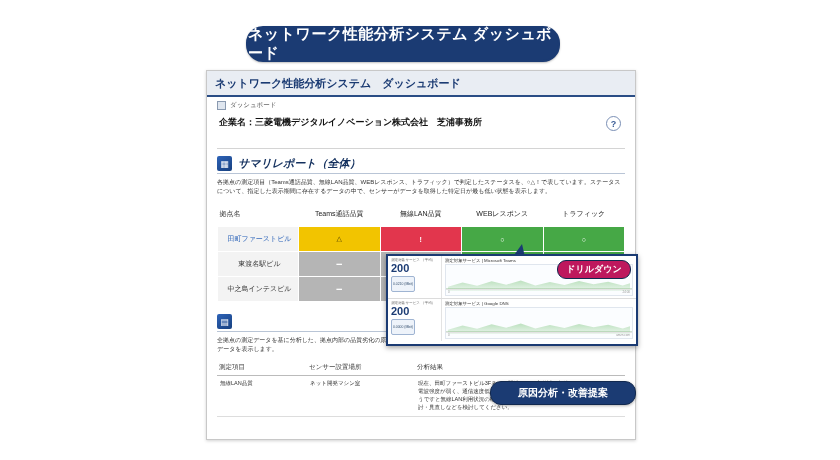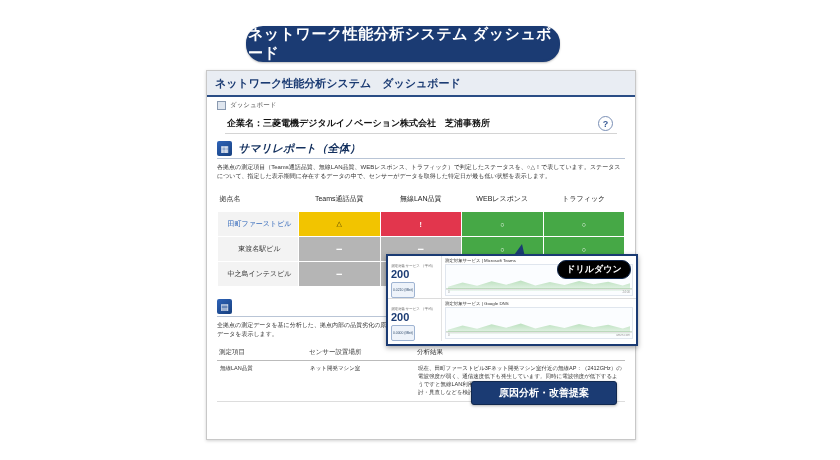--- a/index.html
+++ b/index.html
@@ -32,22 +32,22 @@
   }
   .crumb-row{
     display:flex;align-items:center;gap:4px;
     padding:4px 10px 2px 10px;font-size:6.5px;color:#555;
   }
   .crumb-ico{
     width:7px;height:7px;border:1px solid #8a9ab0;background:#dfe6ef;
     display:inline-block;
   }
   #company-row{
-    display:flex;align-items:center;
-    margin:0 18px;padding:4px 4px 2px 2px;
+    display:flex;
+    margin:0 10px;padding:4px 4px 17px 2px;
     border-bottom:1px solid #d4d4d4;
     font-size:9px;color:#111;font-weight:bold;
   }
   #company-row .spacer{flex:1;}
   .help-ico{
     width:13px;height:13px;border:1px solid #7a8fb5;border-radius:50%;
     color:#3a5c96;font-size:9px;display:flex;align-items:center;justify-content:center;
     background:#fff;
   }
   
@@ -99,21 +99,21 @@
   }
   td.ana-result{color:#d33a3a;}
   
   #drilldown{
     position:absolute;left:386px;top:254px;width:248px;height:88px;
     background:#ffffff;border:2px solid #1b3b73;box-shadow:0 2px 5px rgba(0,0,0,.35);
     overflow:hidden;
   }
   .dd-strip{display:flex;height:42px;border-bottom:1px solid #dcdcdc;}
   .dd-left{
-    width:54px;border-right:1px solid #e3e3e3;padding:8px 2px 0 3px;box-sizing:border-box;
+    width:54px;border-right:1px solid #e3e3e3;padding:2px 2px 0 3px;box-sizing:border-box;
   }
   .dd-lbl{font-size:3.6px;color:#666;line-height:1.25;}
   .dd-big{font-size:11px;font-weight:bold;color:#1b3b73;line-height:1;margin-top:1px;}
   .dd-gauge{
     margin-top:2px;width:22px;height:14px;border:1px solid #9fb4d2;border-radius:2px;
     background:#eef3fa;font-size:3.4px;color:#35506f;display:flex;align-items:center;justify-content:center;
   }
   .dd-right{flex:1;padding:2px 3px;box-sizing:border-box;}
   .dd-title{font-size:4.4px;color:#333;margin-bottom:1px;}
   .dd-chart{
@@ -126,30 +126,30 @@
     position:absolute;left:2px;right:2px;bottom:4px;height:14px;
     background:linear-gradient(180deg,rgba(110,190,110,.55),rgba(110,190,110,.12));
     clip-path:polygon(0 70%,8% 40%,16% 62%,24% 30%,32% 55%,40% 25%,48% 60%,56% 35%,64% 58%,72% 28%,80% 52%,88% 34%,96% 60%,100% 45%,100% 100%,0 100%);
   }
   .dd-chart .axis{
     position:absolute;left:0;right:0;bottom:0;height:6px;border-top:1px solid #e3e3e3;
     font-size:3px;color:#999;display:flex;justify-content:space-between;padding:0 2px;box-sizing:border-box;
   }
   #dd-badge{
     position:absolute;right:5px;top:4px;width:72px;height:17px;
-    background:#000000;border:1.5px solid #12294f;border-radius:9px;
+    background:#be185d;border:1.5px solid #12294f;border-radius:9px;
     color:#fff;font-size:9px;font-weight:bold;
     display:flex;align-items:center;justify-content:center;
   }
   
   #arrow{position:absolute;left:466px;top:214px;width:70px;height:60px;}
   
   #ana-badge{
-    position:absolute;left:471px;top:381px;width:144px;height:22px;
-    background:#1b3b73;border:1.5px solid #12294f;border-radius:3px;
+    position:absolute;left:490px;top:381px;width:144px;height:22px;
+    background:#1b3b73;border:1.5px solid #12294f;border-radius:11px;
     color:#fff;font-size:10px;font-weight:bold;
     display:flex;align-items:center;justify-content:center;
     box-shadow:0 1px 3px rgba(0,0,0,.3);
   }
 </style>
 </head>
 <body>
 
 <div id="title-pill">
   <span>ネットワーク性能分析システム ダッシュボード</span>

